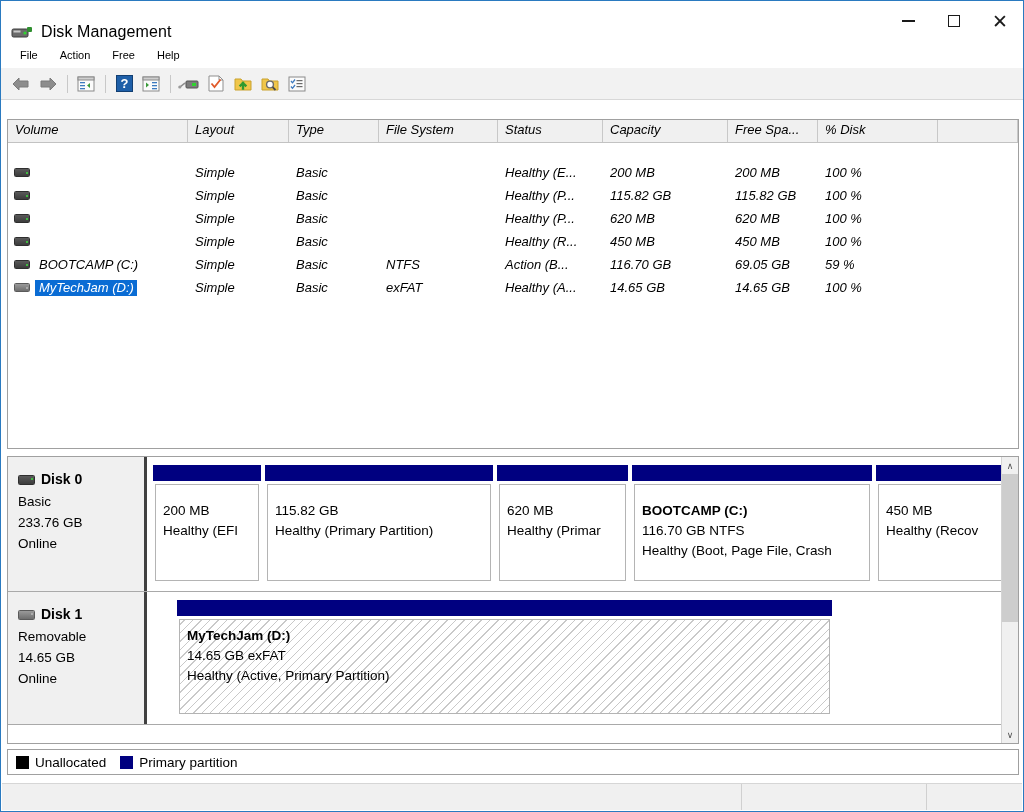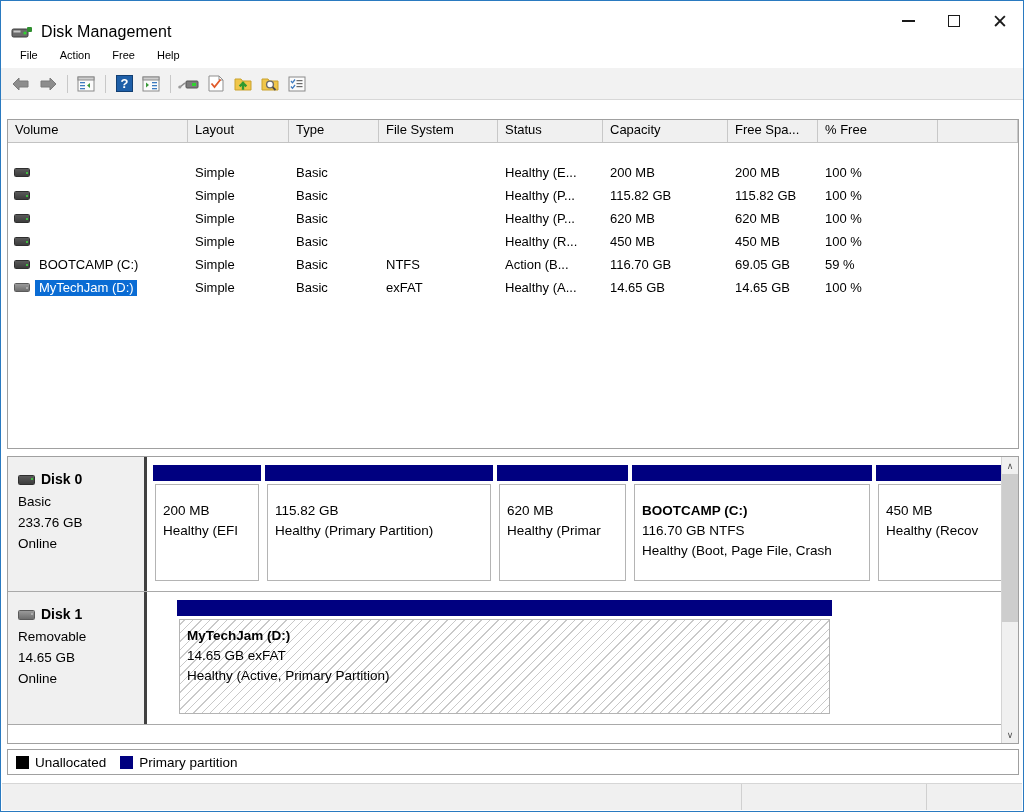--- a/index.html
+++ b/index.html
@@ -127,20 +127,21 @@
   .vol-pane {
     position: absolute;
     left: 6px;
     top: 118px;
     width: 1012px;
     height: 330px;
     box-sizing: border-box;
     border: 1px solid #a0a0a0;
     background: #ffffff;
     overflow: hidden;
+    font-style: italic;
   }
   .vol-header {
     display: flex;
     height: 22px;
     background: #f0f0f0;
     border-bottom: 1px solid #c2c2c2;
   }
   .vol-header .hcell {
     box-sizing: border-box;
     border-right: 1px solid #c8c8c8;
@@ -491,21 +492,21 @@
 
   <div class="vol-pane">
     <div class="vol-header" id="vol-header">
         <div class="hcell" style="flex: 0 0 180px;">Volume</div>
         <div class="hcell" style="flex: 0 0 101px;">Layout</div>
         <div class="hcell" style="flex: 0 0 90px;">Type</div>
         <div class="hcell" style="flex: 0 0 119px;">File System</div>
         <div class="hcell" style="flex: 0 0 105px;">Status</div>
         <div class="hcell" style="flex: 0 0 125px;">Capacity</div>
         <div class="hcell" style="flex: 0 0 90px;">Free Spa...</div>
-        <div class="hcell" style="flex: 0 0 120px;">% Free</div>
+        <div class="hcell" style="flex: 0 0 120px;">% Disk</div>
         <div class="hcell" style="flex: 0 0 80px;"></div>
       </div>
     <div class="vol-rows" id="vol-rows">
         <div class="vol-row">
           <div class="cell volume" style="flex: 0 0 180px;">
             <span class="drive-ico"></span>
           </div>
           <div class="cell" style="flex: 0 0 101px;">Simple</div>
           <div class="cell" style="flex: 0 0 90px;">Basic</div>
           <div class="cell" style="flex: 0 0 119px;"></div>

